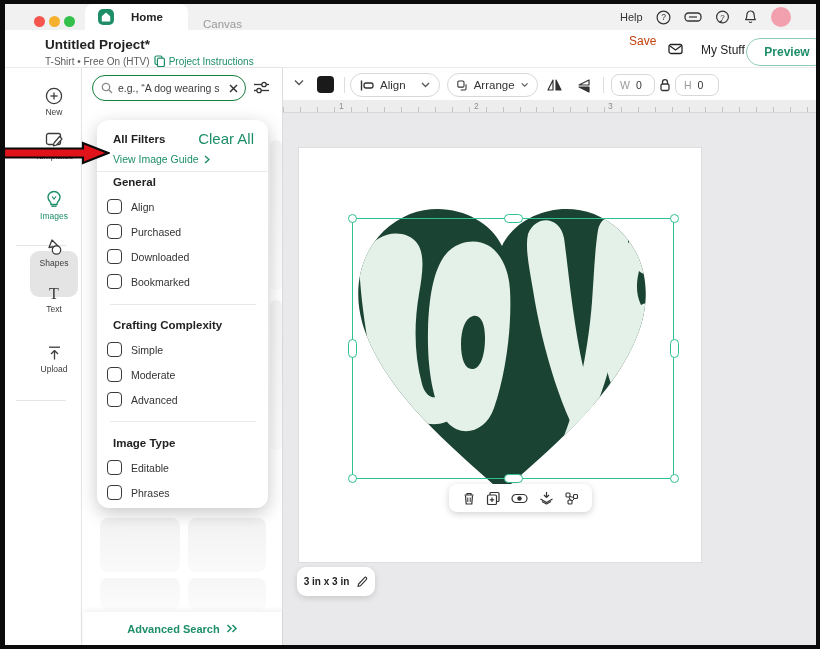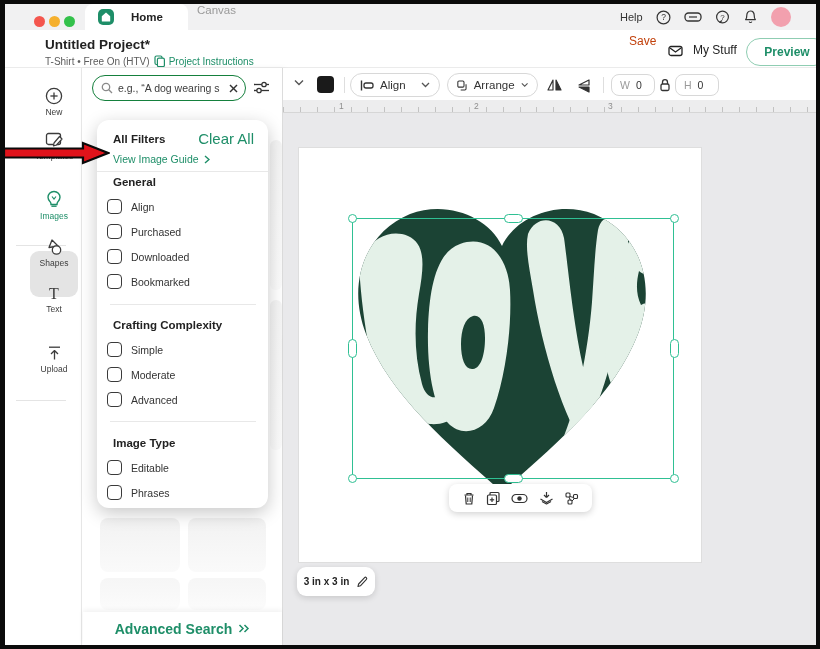--- a/index.html
+++ b/index.html
@@ -7,50 +7,50 @@
   .page { position: relative; width: 820px; height: 649px; background: #0b0b0b; }
   .screen { position: absolute; left: 5px; top: 4px; width: 811px; height: 641px; background: #f1f1f2; overflow: hidden; }
   .layer { position: absolute; left: -5px; top: -4px; width: 820px; height: 649px; }
   .abs { position: absolute; }
 
   
   .topbar { left: 0; top: 4px; width: 820px; height: 26px; background: #f1f1f2; }
   .dot { width: 11px; height: 11px; border-radius: 50%; top: 12px; }
   .tab-home { left: 85px; top: 4px; width: 103px; height: 26px; background: #fff; border-radius: 8px 8px 0 0; display: flex; align-items: center; gap: 7px; padding-left: 13px; }
   .tab-home .lbl { font-size: 11.5px; font-weight: bold; color: #222; padding-left: 10px; }
-  .tab-canvas { left: 197px; top: 4px; height: 26px; display: flex; align-items: flex-start; font-size: 11.5px; color: #9a9a9a; }
+  .tab-canvas { left: 203px; top: 4px; height: 26px; display: flex; align-items: flex-end; font-size: 11.5px; color: #9a9a9a; }
   .logo { width: 16px; height: 16px; border-radius: 5px; background: var(--accent-green); position: relative; }
   .topbar-right { left: 620px; top: 4px; width: 196px; height: 26px; display: flex; align-items: center; gap: 13px; }
   .help-lbl { font-size: 11px; color: #333; }
   .icn { display: inline-flex; align-items: center; justify-content: center; }
   .avatar { width: 20px; height: 20px; border-radius: 50%; background: #f2a0ae; }
 
   
   .header { left: 0; top: 30px; width: 820px; height: 38px; background: #fff; border-bottom: 1px solid #ebebeb; }
   .proj-title { left: 45px; top: 37px; font-size: 13.5px; font-weight: bold; color: #222; }
   .proj-sub { left: 45px; top: 55px; font-size: 10px; color: #5c5c5c; display: flex; align-items: center; gap: 4px; }
   .green-link { color: var(--accent-green); }
   .save-lbl { left: 629px; top: 34px; font-size: 12px; color: #c2410c; }
-  .mystuff { left: 668px; top: 43px; display: flex; align-items: flex-end; gap: 10px; font-size: 12px; color: #222; }
+  .mystuff { left: 668px; top: 43px; display: flex; align-items: flex-start; gap: 18px; font-size: 12px; color: #222; }
   .preview-btn { left: 746px; top: 38px; width: 82px; height: 28px; border: 1.5px solid #8fcdb2; border-radius: 15px; background: #fff; color: var(--accent-green); font-size: 12px; font-weight: bold; display: flex; align-items: center; justify-content: center; }
 
   
   .sidebar { left: 0; top: 68px; width: 82px; height: 577px; background: #fff; border-right: 1px solid #e8e8e8; }
   .side-item { position: absolute; left: 27px; width: 54px; text-align: center; color: #3c3c3c; }
   .side-item .cap { font-size: 8.5px; margin-top: 2px; display: block; }
   .side-sel { position: absolute; left: 30px; top: 183px; width: 48px; height: 46px; background: #e4e4e4; border-radius: 9px; }
   .side-div { position: absolute; left: 16px; width: 50px; height: 1px; background: #e4e4e4; }
   .side-green { color: var(--accent-green); }
 
   
   .panel { left: 82px; top: 68px; width: 201px; height: 577px; background: #fff; border-right: 1px solid #dcdcdc; box-shadow: 2px 0 6px rgba(0,0,0,0.05); }
   .search-pill { left: 92px; top: 75px; width: 154px; height: 26px; border: 1px solid #15803d; border-radius: 14px; background: #fff; display: flex; align-items: center; padding: 0 6px 0 8px; gap: 5px; }
   .search-pill input { border: none; outline: none; flex: 1; font-size: 10.5px; color: #3c3c3c; font-family: "Liberation Sans", sans-serif; background: transparent; min-width: 0; }
   .placeholder-tile { position: absolute; background: linear-gradient(180deg,#f2f2f2,#fafafa); border-radius: 8px; }
-  .adv-bar { left: 83px; top: 612px; width: 199px; height: 33px; background: #fff; box-shadow: 0 -2px 5px rgba(0,0,0,0.06); display: flex; align-items: center; justify-content: center; gap: 6px; font-size: 14px; font-weight: bold; color: var(--accent-green); }
+  .adv-bar { left: 83px; top: 612px; width: 199px; height: 33px; background: #fff; box-shadow: 0 -2px 5px rgba(0,0,0,0.06); display: flex; align-items: center; justify-content: center; gap: 6px; font-size: 11px; font-weight: bold; color: var(--accent-green); }
 
   
   .filter-card { left: 97px; top: 120px; width: 171px; height: 388px; background: #fff; border-radius: 12px; box-shadow: 0 5px 18px rgba(0,0,0,0.22); }
   .fc-row1 { left: 113px; top: 130px; width: 141px; display: flex; justify-content: space-between; align-items: center; }
   .fc-title { font-size: 11.5px; font-weight: bold; color: #222; }
   .fc-clear { font-size: 15px; color: var(--accent-green); }
   .fc-guide { left: 113px; top: 153px; font-size: 10.5px; color: var(--accent-green); display: flex; align-items: center; gap: 5px; }
   .fc-div { position: absolute; height: 1px; background: #e8e8e8; }
   .fc-sec { position: absolute; left: 113px; font-size: 11.5px; font-weight: bold; color: #222; }
   .cb-row { position: absolute; left: 107px; display: flex; align-items: center; gap: 9px; }

